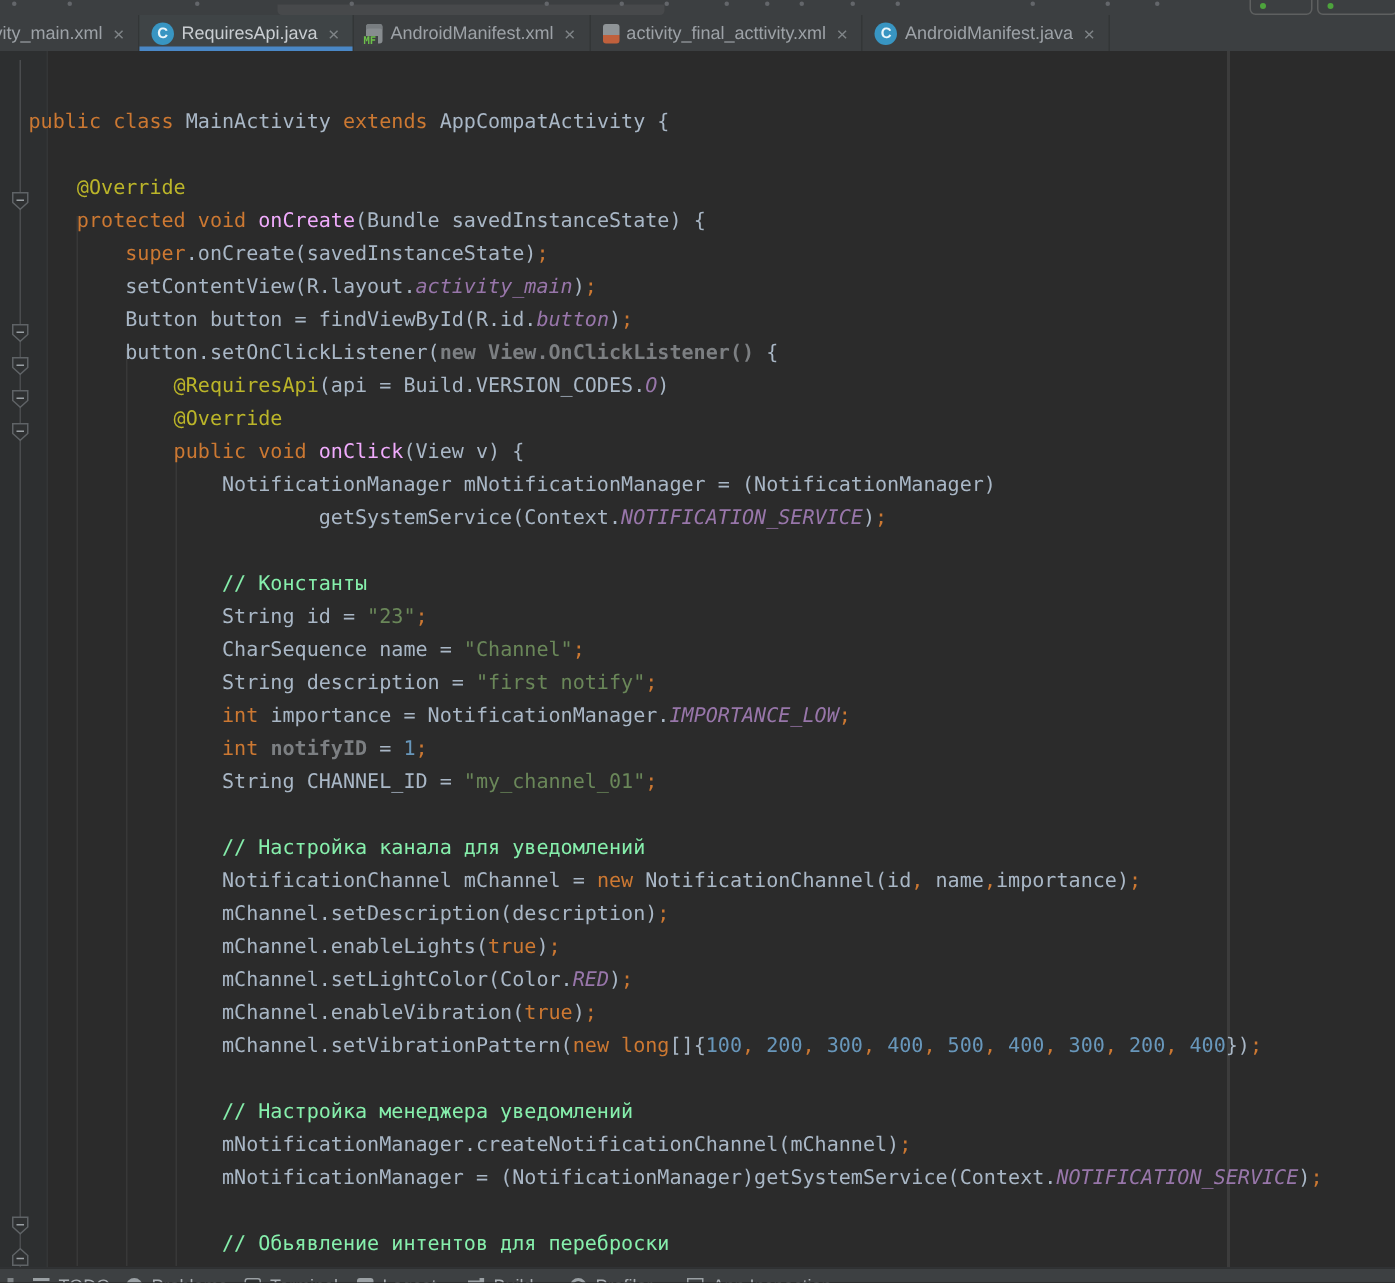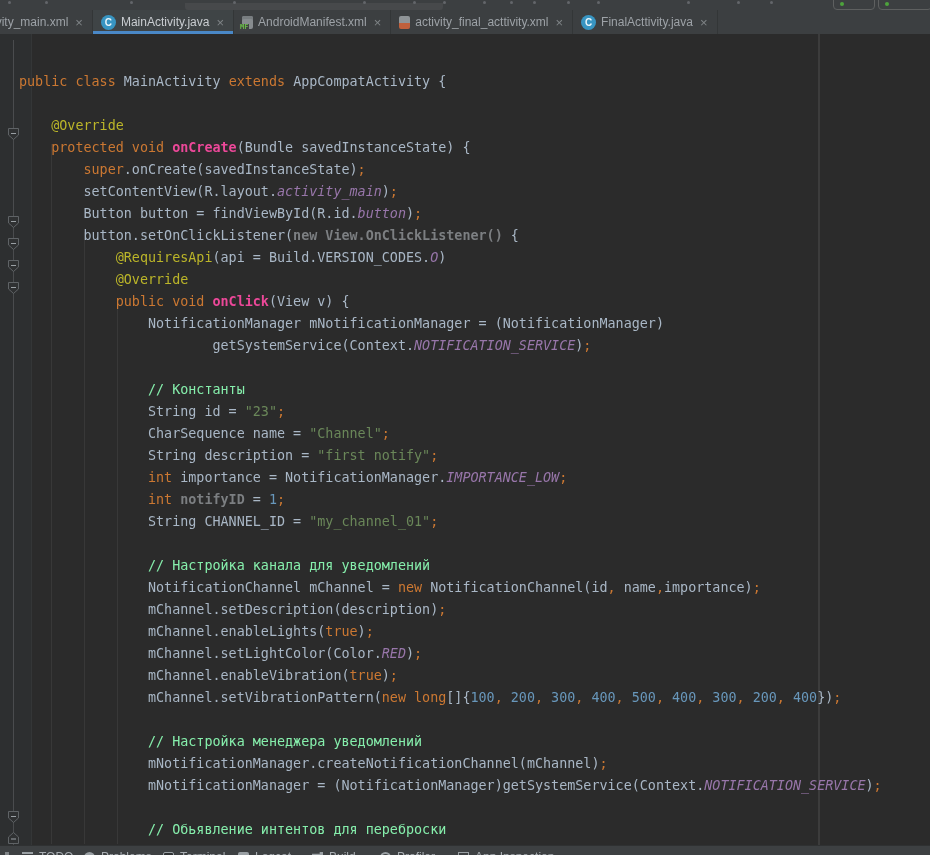--- a/index.html
+++ b/index.html
@@ -30,21 +30,21 @@
        background:linear-gradient(#8f9497 0 55%,#c0603c 55% 100%);}
   
   .editor{position:absolute;left:0;top:34px;width:930px;height:811px;background:#2b2b2b;overflow:hidden;}
   .gutter{position:absolute;left:0;top:0;width:31px;height:100%;background:#2d2f30;border-right:1px solid #343637;}
   .fold-line{position:absolute;left:13px;top:6px;width:1px;height:805px;background:#4a4c4e;}
   .guide{position:absolute;width:1px;background:#383838;}
   .margin-line{position:absolute;left:818px;top:0;width:2px;height:100%;background:#3c3c3c;}
   .code{position:absolute;left:19px;top:15px;font-family:"DejaVu Sans Mono",monospace;
         font-size:13.4px;line-height:22px;white-space:pre;}
   .line{height:22px;}
-  .tk-k{color:#cc7832;} .tk-d{color:#a9b7c6;} .tk-m{color:#ec4899;font-weight:bold;}
+  .tk-k{color:#cc7832;} .tk-d{color:#a9b7c6;} .tk-m{color:#f0abfc;font-weight:normal;}
   .tk-a{color:#bbb529;} .tk-s{color:#6a8759;} .tk-n{color:#6897bb;} .tk-c{color:#86efac;}
   .tk-p{color:#9876aa;font-style:italic;} .tk-g{color:#7c7f82;font-weight:bold;}
   .tk-u{color:#a9b7c6;text-underline-offset:3px;}
   .fold-marker{position:absolute;left:7px;}
   
   .bottom-bar{position:absolute;left:0;top:845px;width:930px;height:24px;background:#3d4042;border-top:1px solid #2f3132;}
   .bitem{position:absolute;top:4px;display:flex;align-items:center;font-size:12px;color:#a8adb2;white-space:nowrap;}
   .bicon{width:11px;height:11px;margin-right:6px;display:inline-block;position:relative;flex:none;}
   .todo-icon{background:repeating-linear-gradient(#9aa0a4 0 2px,transparent 2px 4px);}
   .problems-icon{border-radius:50%;background:#9aa0a4;}
@@ -86,38 +86,38 @@
       <div class="tdot" style="left: 770px;"></div>
     </div>
 
   <div class="tab-bar">
       <div class="tab clipped">
         <span>ivity_main.xml</span>
         <span class="close">×</span>
       </div>
       <div class="tab active">
         <span class="ticon java-class-icon">C</span>
-        <span>MainActivity.java</span>
+        <span>RequiresApi.java</span>
         <span class="close">×</span>
       </div>
       <div class="tab">
         <span class="ticon manifest-file-icon">
           <span class="mf">MF</span>
         </span>
         <span>AndroidManifest.xml</span>
         <span class="close">×</span>
       </div>
       <div class="tab">
         <span class="ticon layout-xml-file-icon"></span>
         <span>activity_final_acttivity.xml</span>
         <span class="close">×</span>
       </div>
       <div class="tab">
         <span class="ticon java-class-icon">C</span>
-        <span>FinalActtivity.java</span>
+        <span>AndroidManifest.java</span>
         <span class="close">×</span>
       </div>
     </div>
 
   <div class="editor">
     <div class="gutter"></div>
     <div class="fold-line"></div>
     <div class="guide" style="left:51px;top:110px;height:700px;"></div>
     <div class="guide" style="left:84px;top:198px;height:612px;"></div>
     <div class="guide" style="left:117px;top:264px;height:546px;"></div>

